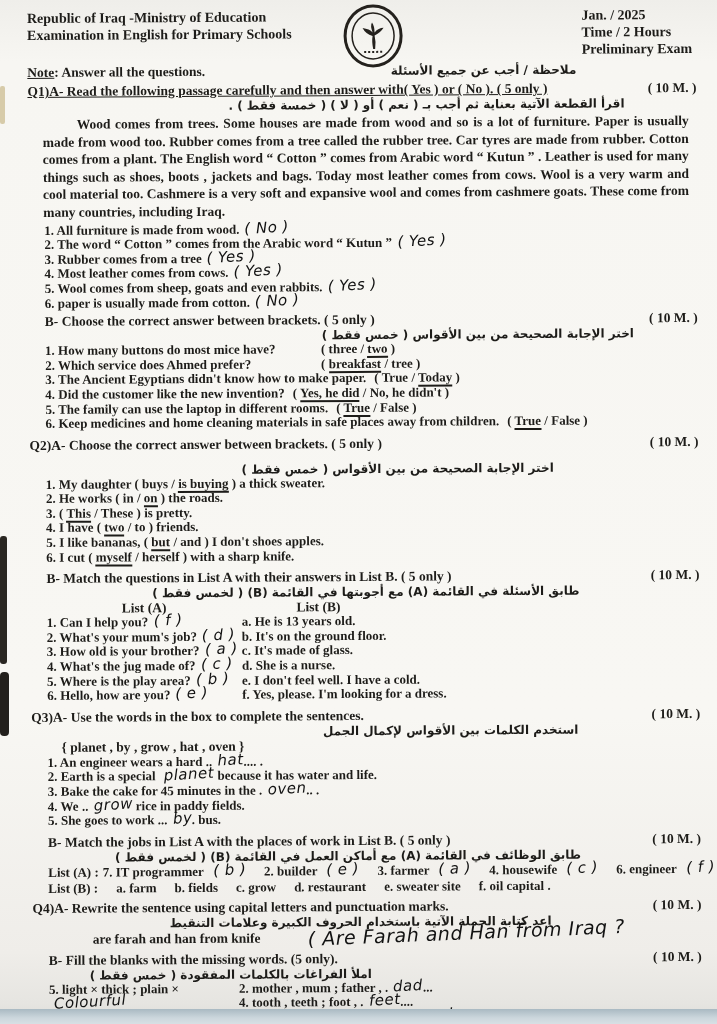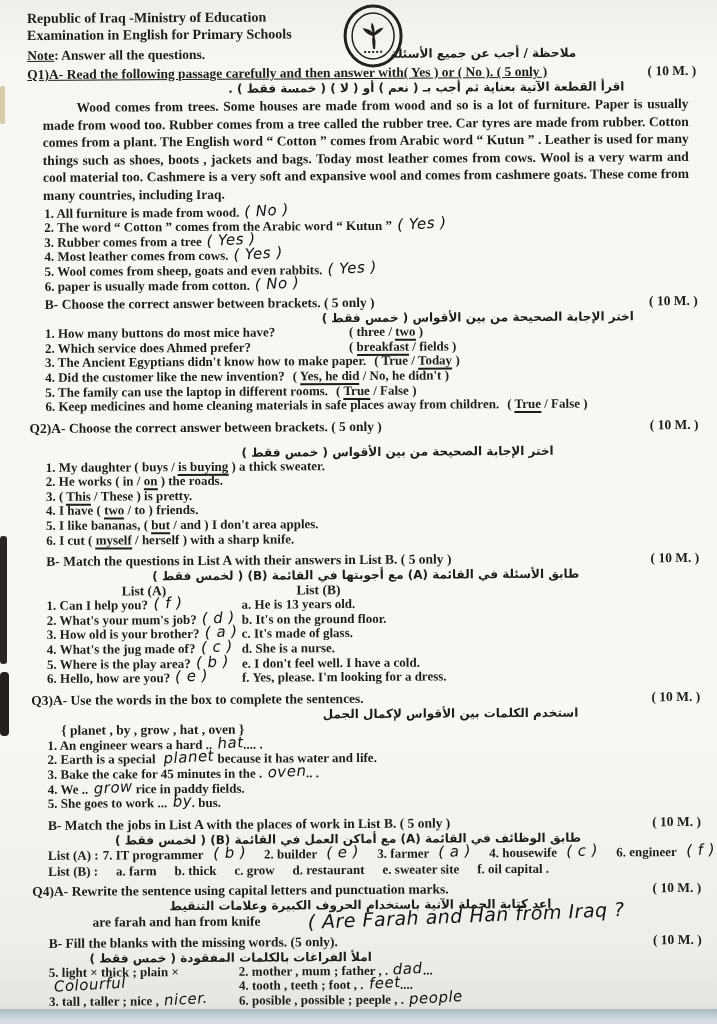--- a/index.html
+++ b/index.html
@@ -18,21 +18,21 @@
   .strow{display:flex;align-items:baseline;font-size:13.5px;line-height:16px;margin-top:2px;}
   .strow .t{flex:1;}
   .strow .m{white-space:nowrap;margin-left:8px;}
   .ar{font-family:"DejaVu Sans",sans-serif;font-size:12px;font-weight:700;}
   .arline{direction:rtl;text-align:right;font-family:"DejaVu Sans",sans-serif;font-size:12px;line-height:14px;}
   .l{font-size:13px;line-height:14.6px;margin-left:16px;position:relative;}
   .u{border-bottom:2px solid #1d1c19;}
   .hw{font-family:"DejaVu Sans",sans-serif;font-style:italic;font-weight:500;color:#121212;
       display:inline-block;transform:rotate(-3deg);font-size:15px;line-height:10px;margin-left:5px;position:relative;top:-1px;letter-spacing:.5px;}
   .opts{margin-left:8px;}
-  .opts.atcol{position:absolute;left:296px;white-space:nowrap;}
+  .opts.atcol{position:absolute;left:268px;white-space:nowrap;}
   
   .passage{margin:2px 8px 2px 15px;text-align:justify;text-indent:34px;font-size:13.5px;line-height:17.6px;}
   
   .cols{display:flex;margin-left:16px;}
   .colA{width:195px;flex:none;}
   .colB{flex:1;}
   .listhdr{font-size:13.5px;line-height:15px;}
   .colA .listhdr{text-align:center;}
   .colB .listhdr{margin-left:55px;}
   .colB2{flex:1;}
@@ -56,20 +56,25 @@
 <body>
 
 <div class="page">
   <div class="content">
 
     <div class="hdr">
       <div class="lt">
         <div>Republic of Iraq -Ministry of Education</div>
         <div>Examination in English for Primary Schools</div>
       </div>
+      <div class="rt">
+        <div>Jan. / 2025</div>
+        <div>Time / 2 Hours</div>
+        <div>Preliminary Exam</div>
+      </div>
     </div>
     <div class="seal">
       <svg width="62" height="64" viewBox="0 0 62 64">
         <ellipse cx="31" cy="32" rx="28" ry="30" fill="none" stroke="#24211d" stroke-width="3"></ellipse>
         <ellipse cx="31" cy="32" rx="21" ry="23" fill="none" stroke="#24211d" stroke-width="1.5"></ellipse>
         <path d="M31 45 q-1.5 -8 -0.5 -13 q-7 -2 -10 -8 q7 1 10 4.5 q-2.5 -7 -0.5 -10 q2.5 3.5 2.5 10 q4 -4.5 9 -4.5 q-3.5 5.5 -9 7.5 q1.5 6 0.5 13.5 z" fill="#24211d"></path>
         <path d="M22 48 h18" stroke="#24211d" stroke-width="2" stroke-dasharray="2 2"></path>
       </svg>
     </div>
 
@@ -94,38 +99,38 @@
       <div class="l"><span>6. paper is usually made from cotton.</span><span class="hw">( No )</span></div>
     </div>
 
     <div class="sec">
       <div class="strow" style="margin-left:16px;">
         <span class="t">B- Choose the correct answer between brackets. ( 5 only )</span>
         <span class="m">( 10 M. )</span>
       </div>
       <div class="arline" style="padding-right:64px;">اختر الإجابة الصحيحة من بين الأقواس ( خمس فقط )</div>
       <div class="l"><span>1. How many buttons do most mice have?</span><span class="opts atcol"><span>( three / </span><span class="u">two</span><span> )</span></span></div>
-      <div class="l"><span>2. Which service does Ahmed prefer?</span><span class="opts atcol"><span>( </span><span class="u">breakfast</span><span> / fields )</span></span></div>
+      <div class="l"><span>2. Which service does Ahmed prefer?</span><span class="opts atcol"><span>( </span><span class="u">breakfast</span><span> / tree )</span></span></div>
       <div class="l"><span>3. The Ancient Egyptians didn't know how to make paper.</span><span class="opts"><span>( True / </span><span class="u">Today</span><span> )</span></span></div>
       <div class="l"><span>4. Did the customer like the new invention?</span><span class="opts"><span>( </span><span class="u">Yes, he did</span><span> / No, he didn't )</span></span></div>
       <div class="l"><span>5. The family can use the laptop in different rooms.</span><span class="opts"><span>( </span><span class="u">True</span><span> /  False )</span></span></div>
       <div class="l"><span>6. Keep medicines and home cleaning materials in safe places away from children.</span><span class="opts"><span>( </span><span class="u">True</span><span> / False )</span></span></div>
     </div>
 
     <div class="sec" style="margin-top:6px;">
       <div class="strow">
         <span class="t">Q2)A- Choose the correct answer between brackets. ( 5 only )</span>
         <span class="m">( 10 M. )</span>
       </div>
       <div class="arline" style="padding-right:145px;margin-top:10px;">اختر الإجابة الصحيحة من بين الأقواس ( خمس فقط )</div>
       <div class="l"><span>1. My daughter ( buys / </span><span class="u">is buying</span><span> ) a thick sweater.</span></div>
       <div class="l"><span>2. He works ( in / </span><span class="u">on</span><span> ) the roads.</span></div>
       <div class="l"><span>3. ( </span><span class="u">This</span><span> / These ) is pretty.</span></div>
       <div class="l"><span>4. I have ( </span><span class="u">two</span><span> / to ) friends.</span></div>
-      <div class="l"><span>5. I like bananas, ( </span><span class="u">but</span><span> / and ) I don't area apples.</span></div>
+      <div class="l"><span>5. I like bananas, ( </span><span class="u">but</span><span> / and ) I don't shoes apples.</span></div>
       <div class="l"><span>6. I cut ( </span><span class="u">myself</span><span> / herself ) with a sharp knife.</span></div>
     </div>
 
     <div class="sec" style="margin-top:6px;">
       <div class="strow" style="margin-left:16px;">
         <span class="t">B- Match the questions in List A with their answers in List B. ( 5 only )</span>
         <span class="m">( 10 M. )</span>
       </div>
       <div class="arline" style="padding-right:120px;">طابق الأسئلة في القائمة (A) مع أجوبتها في القائمة (B) ( لخمس فقط )</div>
       <div class="cols">
@@ -180,21 +185,21 @@
           <span class="hw gap">( a )</span>
         <span class="it">4. housewife</span>
           <span class="hw gap">( c )</span>
         <span class="it">6. engineer</span>
           <span class="hw gap">( f )</span>
 
       </div>
       <div class="inlist">
         <span class="it gap">List (B) :</span>
         <span class="it gap">a. farm</span>
-        <span class="it gap">b. thick</span>
+        <span class="it gap">b. fields</span>
         <span class="it gap">c. grow</span>
         <span class="it gap">d. restaurant</span>
         <span class="it gap">e. sweater site</span>
         <span class="it">f. oil capital .</span>
       </div>
     </div>
 
     <div class="sec" style="margin-top:4px;">
       <div class="strow">
         <span class="t">Q4)A- Rewrite the sentence using capital letters and punctuation marks.</span>

